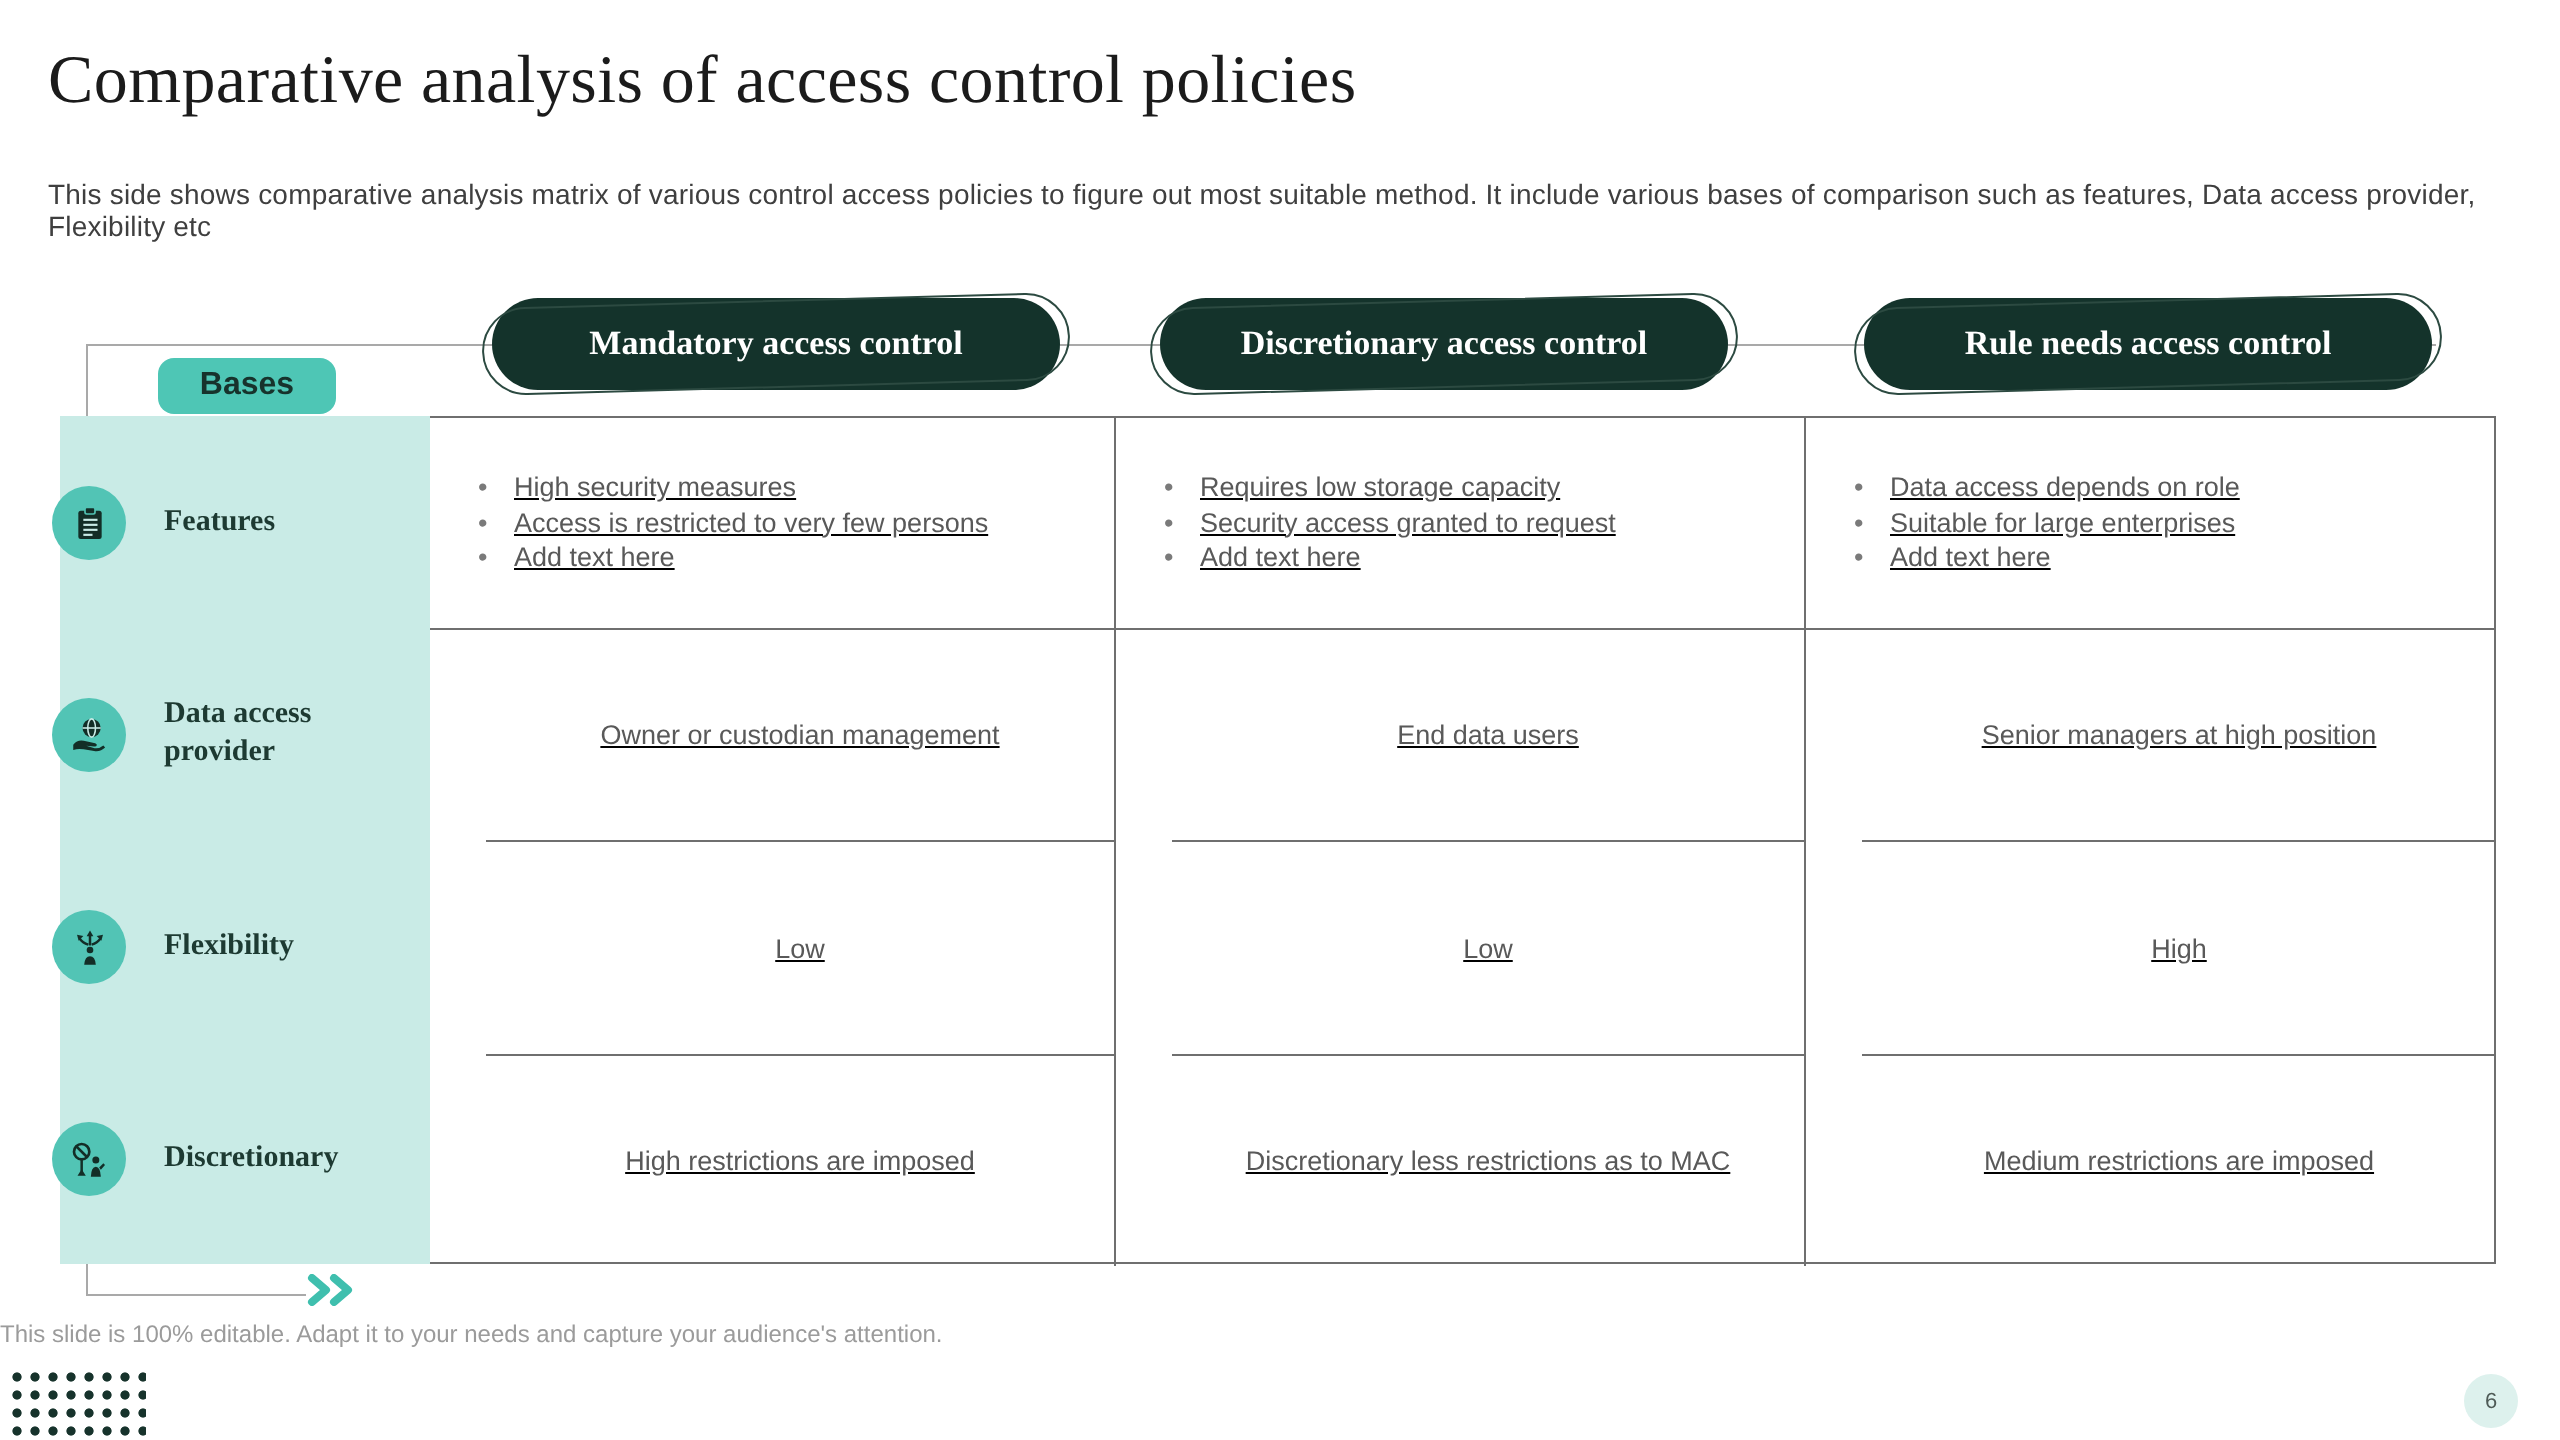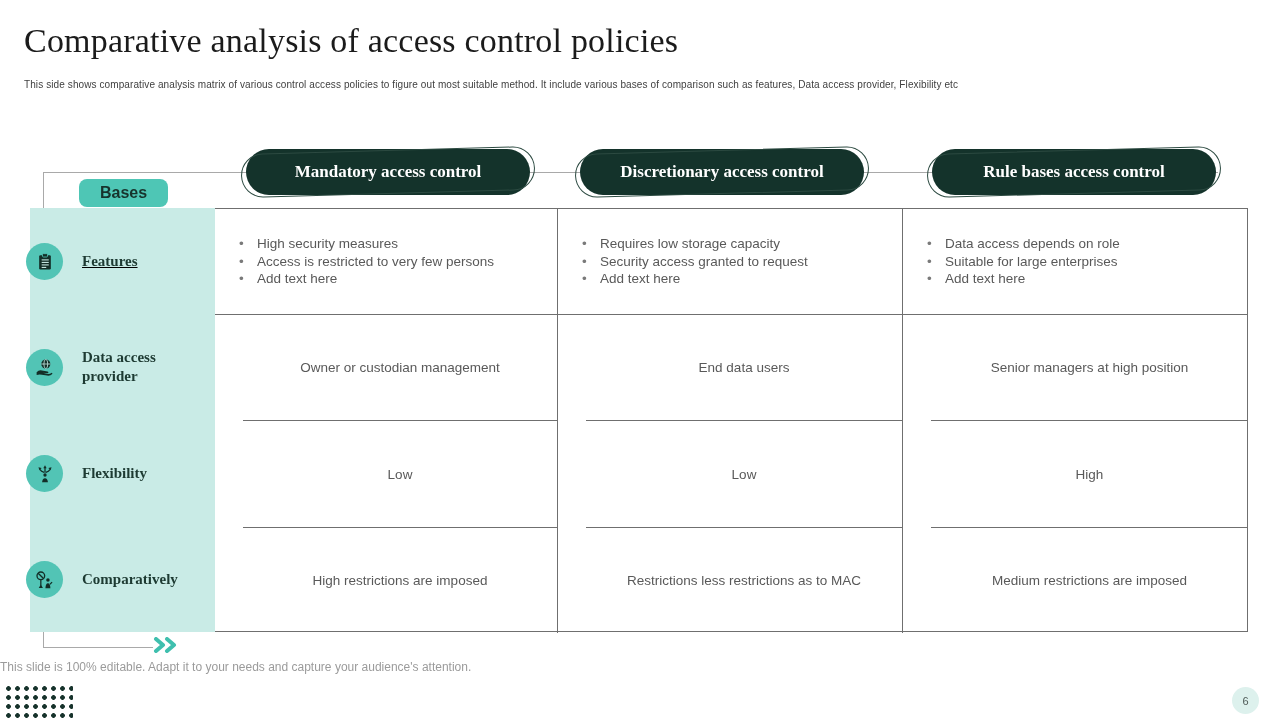--- a/index.html
+++ b/index.html
@@ -1,21 +1,21 @@
 <!DOCTYPE html>
 <html><head>
 <meta charset="utf-8">
 <style>
   * { margin:0; padding:0; box-sizing:border-box; }
   body { width:1280px; height:720px; background:#ffffff; font-family:"Liberation Sans", sans-serif; }
   .slide { position:relative; width:1280px; height:720px; background:#ffffff; overflow:hidden; }
 
   
   .title { position:absolute; left:24px; top:22px; font-family:"Liberation Serif", serif; font-weight:400; font-size:34px; color:#1b1b1b; letter-spacing:0.2px;text-align:center; }
-  .subtitle { position:absolute; left:24px; top:79px; font-size:10px; color:#3f3f3f; letter-spacing:0.1px; }
+  .subtitle { position:absolute; left:24px; top:89px; font-size:14px; color:#3f3f3f; letter-spacing:0.1px; }
 
   
   .line { position:absolute; background:#a9a9a9; }
   .line-top { left:43px; top:172px; width:1175px; height:1px; }
   .line-left { left:43px; top:172px; width:1px; height:475px; }
   .line-bottom { left:43px; top:647px; width:110px; height:1px; }
   .chevrons { position:absolute; left:153px; top:637px; }
 
   
   .pill { position:absolute; top:149px; width:284px; height:46px; background:#14332b; border-radius:24px;
@@ -28,31 +28,31 @@
   .pill-3 { left:932px; }
 
   
   .bases-chip { position:absolute; left:79px; top:179px; width:89px; height:28px; background:#4ec6b5; border-radius:8px;
           display:flex; align-items:center; justify-content:center;
           font-family:Liberation Sans, sans-serif; font-weight:bold; font-size:16px; color:#17332c; }
 
   
   .row-header-col { position:absolute; left:30px; top:208px; width:185px; height:424px; background:#c9ebe6; }
   .row-header { display:flex; align-items:center; padding-left:52px; }
-  .rh-1 { height:106px;text-decoration:underline; } .rh-2 { height:106px; } .rh-3 { height:107px; } .rh-4 { height:105px; }
+  .rh-1 { height:106px; } .rh-2 { height:106px; } .rh-3 { height:107px; } .rh-4 { height:105px; }
   .row-label { font-family:"Liberation Serif", serif; font-weight:bold; font-size:15px; color:#1d3a32; max-width:108px; line-height:19px; }
 
   .row-icon { position:absolute; left:26px; width:37px; height:37px; border-radius:50%; background:#52c4b5;
           display:flex; align-items:center; justify-content:center; }
   .icon-1 { top:243px; } .icon-2 { top:349px; } .icon-3 { top:455px; } .icon-4 { top:561px; }
 
   
   .matrix { position:absolute; left:215px; top:208px; width:1033px; height:424px;
           display:grid; grid-template-columns:343px 345px 345px; grid-template-rows:106px 106px 107px 105px;
-          border-top:1px solid #6f6f6f; border-bottom:1px solid #6f6f6f; border-right:1px solid #6f6f6f; }
+          border-top:1px solid #6f6f6f; border-bottom:1px solid #6f6f6f; border-right:1px solid #6f6f6f;text-decoration:underline; }
   .cell { border-right:1px solid #6f6f6f; border-bottom:1px solid #6f6f6f; font-size:13.5px; color:#595959; }
   .cell:nth-child(3n) { border-right:none; }
   .cell:nth-child(n+10) { border-bottom:none; }
   .cell.bullets { padding:26px 8px 0 22px; }
   .cell.bullets li { list-style:none; position:relative; padding-left:20px; line-height:17.5px; }
   .cell.bullets li::before { content:"\2022"; position:absolute; left:2px; color:#7a7a7a; }
   .cell.value { display:flex; align-items:center; justify-content:center; text-align:center;margin-left:28px; }
 
   
   .footer-note { position:absolute; left:0; right:0; top:660px; text-align:left; font-size:12px; color:#9b9b9b; }
@@ -80,39 +80,39 @@
       </svg>
   </div>
 
   <div class="pill pill-1">
     <span>Mandatory access control</span>
   </div>
   <div class="pill pill-2">
     <span>Discretionary access control</span>
   </div>
   <div class="pill pill-3">
-    <span>Rule bases access control</span>
+    <span>Rule needs access control</span>
   </div>
 
   <div class="bases-chip">
     <span>Bases</span>
   </div>
 
   <div class="row-header-col">
     <div class="row-header rh-1">
       <span class="row-label">Features</span>
     </div>
     <div class="row-header rh-2">
       <span class="row-label">Data access provider</span>
     </div>
     <div class="row-header rh-3">
       <span class="row-label">Flexibility</span>
     </div>
     <div class="row-header rh-4">
-      <span class="row-label">Comparatively</span>
+      <span class="row-label">Discretionary</span>
     </div>
   </div>
 
   <div class="row-icon icon-1">
     <svg width="20" height="20" viewBox="0 0 24 24">
         <rect x="5" y="4" width="14" height="17" rx="1.5" fill="#132e27"></rect>
         <rect x="9" y="2" width="6" height="4" rx="1" fill="#132e27" stroke="#52c4b5" stroke-width="1"></rect>
         <line x1="8" y1="9.5" x2="16.5" y2="9.5" stroke="#c9ebe6" stroke-width="1.3"></line>
         <line x1="8" y1="12.5" x2="16.5" y2="12.5" stroke="#c9ebe6" stroke-width="1.3"></line>
         <line x1="8" y1="15.5" x2="16.5" y2="15.5" stroke="#c9ebe6" stroke-width="1.3"></line>
@@ -176,21 +176,21 @@
 
     <div class="cell value">Owner or custodian management</div>
     <div class="cell value">End data users</div>
     <div class="cell value">Senior managers at high position</div>
 
     <div class="cell value">Low</div>
     <div class="cell value">Low</div>
     <div class="cell value">High</div>
 
     <div class="cell value">High restrictions are imposed</div>
-    <div class="cell value">Restrictions less restrictions as to MAC</div>
+    <div class="cell value">Discretionary less restrictions as to MAC</div>
     <div class="cell value">Medium restrictions are imposed</div>
   </div>
 
   <div class="dots"></div>
   <div class="footer-note">This slide is 100% editable. Adapt it to your needs and capture your audience's attention.</div>
   <div class="page-badge">
     <span>6</span>
   </div>
 
 </div>

